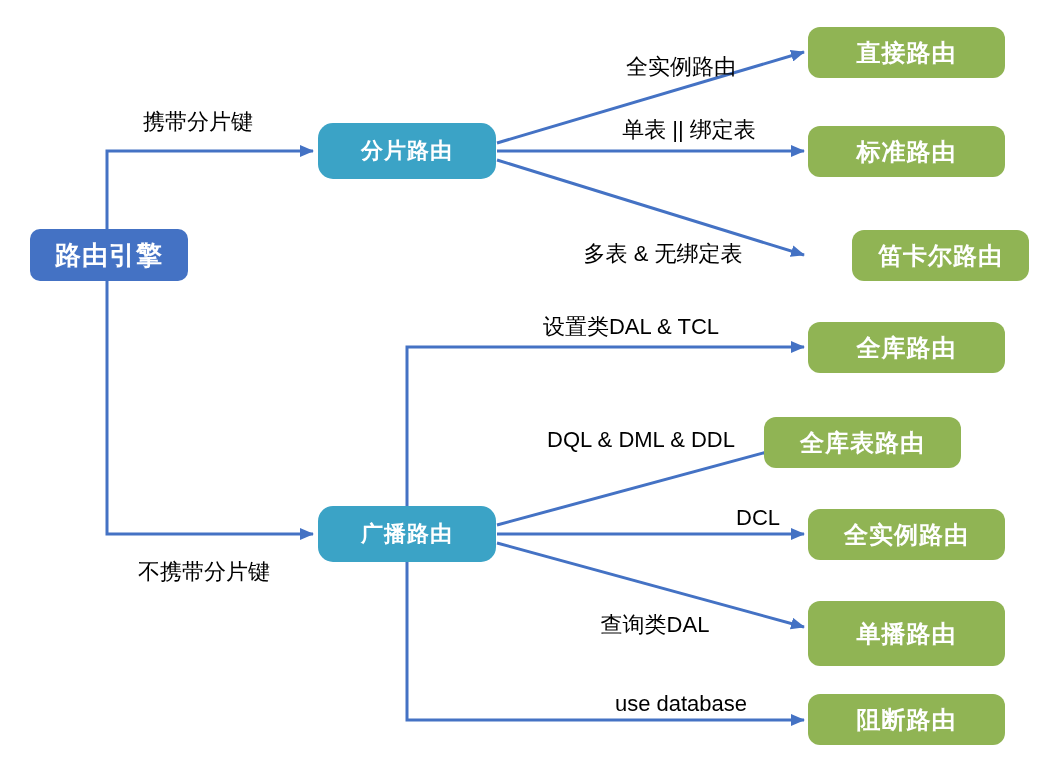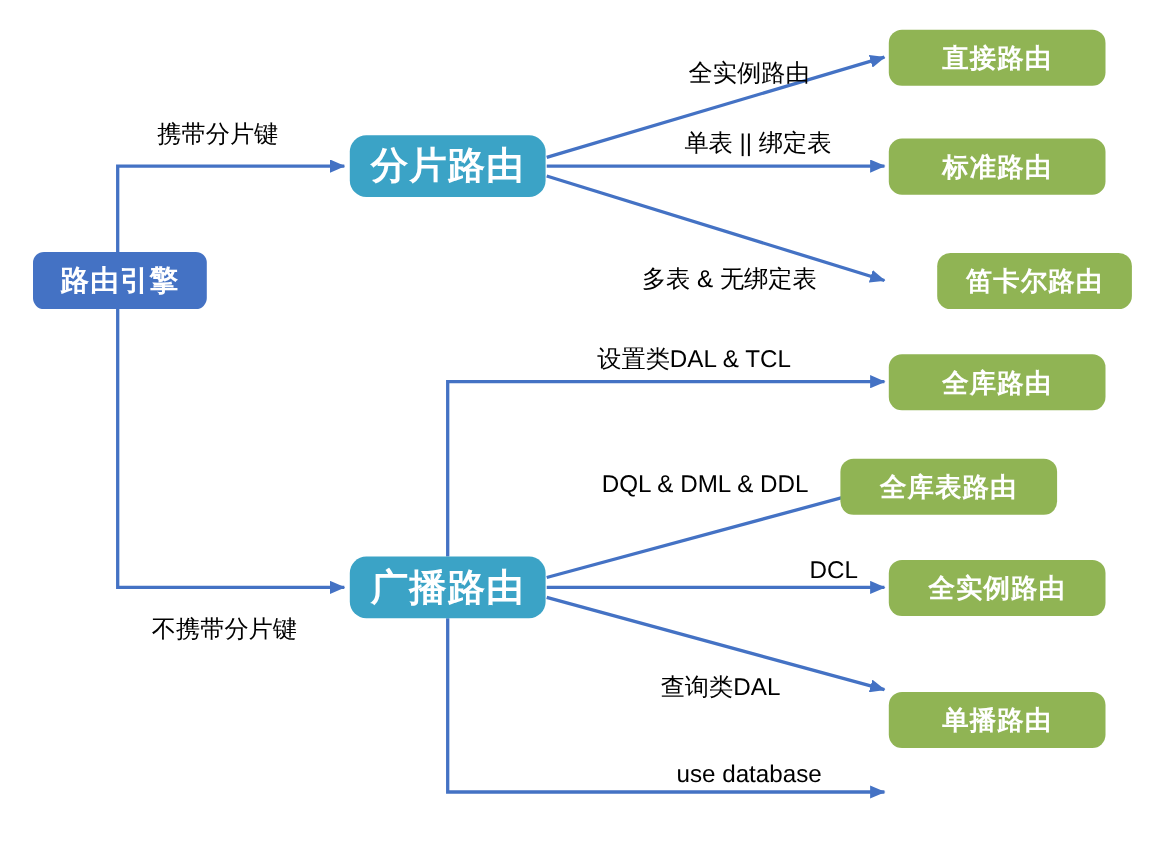--- a/index.html
+++ b/index.html
@@ -38,21 +38,21 @@
     letter-spacing: 1px;
   }
   .node.root {
     background: var(--root, #4472C4);
     border-radius: 10px;
     font-size: 26px;
   }
   .node.branch {
     background: var(--branch, #3BA3C6);
     border-radius: 15px;
-    font-size: 34px;
+    font-size: 22px;
   }
   .node.leaf {
     background: var(--leaf, #90B454);
     border-radius: 12px;
     font-size: 24px;
   }
   .elabel {
     position: absolute;
     transform: translate(-50%, -50%);
     color: var(--edge_text, #000000);
@@ -92,21 +92,22 @@
   <div class="node branch" style="left:318px; top:123px; width:178px; height:56px;">分片路由</div>
 
   <div class="node branch" style="left:318px; top:506px; width:178px; height:56px;">广播路由</div>
 
   <div class="node leaf" style="left:808px; top:27px;  width:197px; height:51px;">直接路由</div>
   <div class="node leaf" style="left:808px; top:126px; width:197px; height:51px;">标准路由</div>
   <div class="node leaf" style="left:852px; top:230px; width:177px; height:51px;">笛卡尔路由</div>
   <div class="node leaf" style="left:808px; top:322px; width:197px; height:51px;">全库路由</div>
   <div class="node leaf" style="left:764px; top:417px; width:197px; height:51px;">全库表路由</div>
   <div class="node leaf" style="left:808px; top:509px; width:197px; height:51px;">全实例路由</div>
-  <div class="node leaf" style="left:808px; top:629px; width:197px; height:51px;">单播路由</div>
+  <div class="node leaf" style="left:808px; top:601px; width:197px; height:65px;">单播路由</div>
+  <div class="node leaf" style="left:808px; top:694px; width:197px; height:51px;">阻断路由</div>
 
   <div class="elabel" style="left:198px; top:122px;">携带分片键</div>
   <div class="elabel" style="left:204px; top:556px;margin-top:16px;">不携带分片键</div>
 
   <div class="elabel" style="left:681px; top:67px;">全实例路由</div>
   <div class="elabel" style="left:689px; top:130px;">单表 || 绑定表</div>
   <div class="elabel" style="left:663px; top:254px;">多表 &amp; 无绑定表</div>
   <div class="elabel" style="left:631px; top:327px;">设置类DAL &amp; TCL</div>
   <div class="elabel" style="left:641px; top:440px;">DQL &amp; DML &amp; DDL</div>
   <div class="elabel" style="left:758px; top:518px;">DCL</div>

